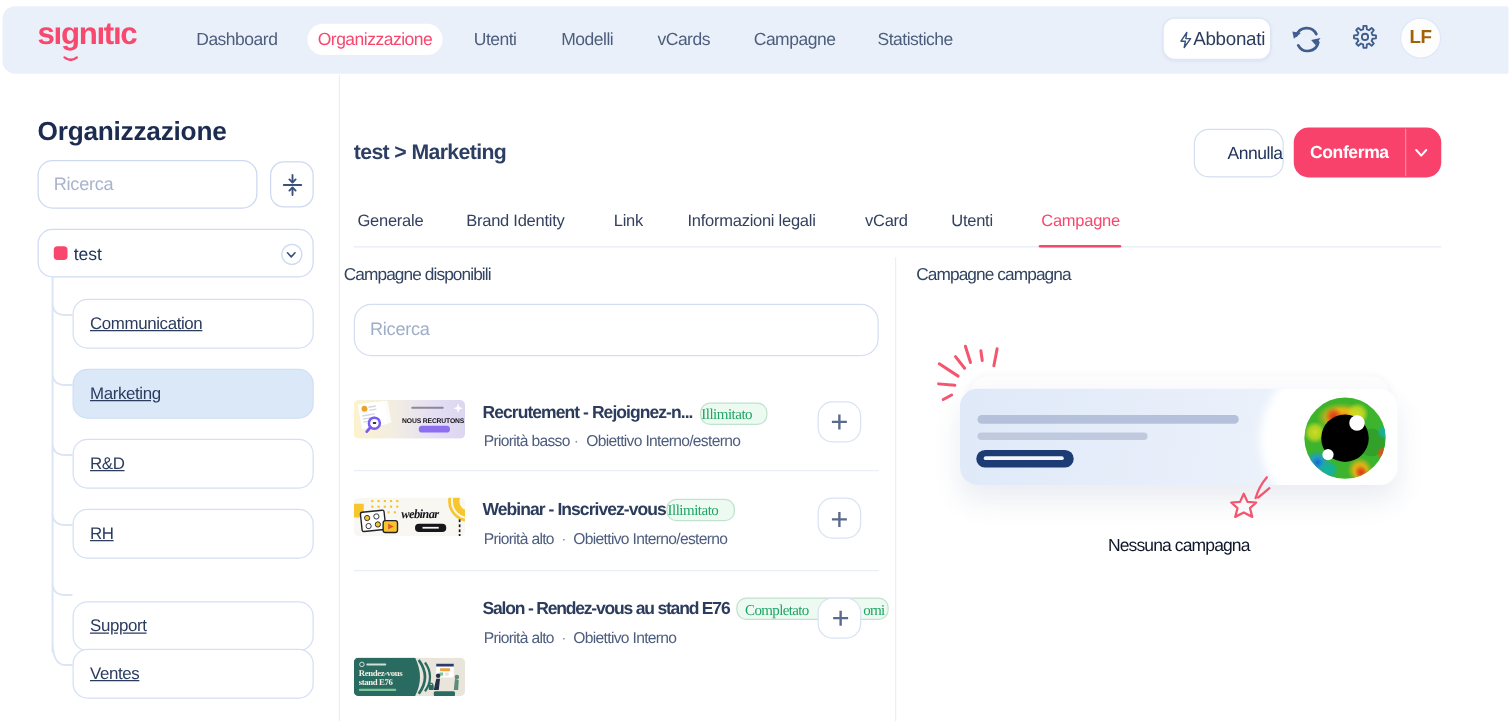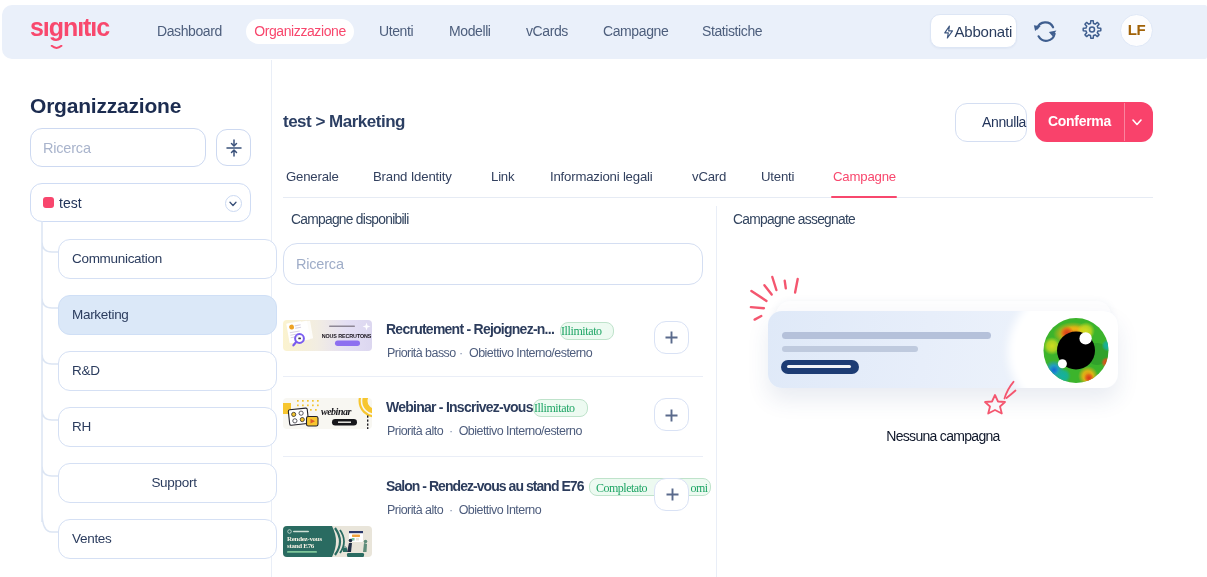--- a/index.html
+++ b/index.html
@@ -36,24 +36,24 @@
 #side-search span { position:absolute; left:12px; top:10.5px; font-size:14.5px; color:#a9b4cc; letter-spacing:-0.2px; }
 #side-btn { position:absolute; left:216px; top:129px; width:35px; height:37px;
   border:1px solid #cdd9f1; border-radius:11px; background:#fff; }
 #side-dd { position:absolute; left:30px; top:183px; width:221px; height:39px;
   border:1px solid #cfdcf4; border-radius:12px; background:#fff; }
 #side-dd .sq { position:absolute; left:12px; top:13px; width:11px; height:11px;
   border-radius:3px; background:#f8466d; }
 #side-dd .lbl { position:absolute; left:28px; top:11px; font-size:14px; color:#22345a; }
 #side-dd .circ { position:absolute; left:193.5px; top:10.5px; width:17px; height:17px;
   border:1px solid #cbd9f2; border-radius:50%; }
-.tree-item { position:absolute; left:58px; width:219px; height:40px;
+.tree-item { position:absolute; left:58px; width:193px; height:40px;
   border:1px solid #d5e0f4; border-radius:12px; background:#fff;
   font-size:13.5px; color:#2b3c5e; line-height:38px; padding-left:13px;
-  letter-spacing:-0.3px; }
+  letter-spacing:-0.3px;text-decoration:underline; }
 .tree-item.sel { background:#dbe8f8; border-color:#cfdff6; }
 
 
 #main-h { position:absolute; left:283px; top:112px; font-size:17px; font-weight:700;
   color:#2c3f63; letter-spacing:-0.5px; }
 #btn-annulla { position:absolute; left:955px; top:103px; width:72px; height:39px;
   background:#fff; border:1px solid #d4def2; border-radius:12px; text-align:right;
   line-height:37px; font-size:14px; color:#23355b; letter-spacing:-0.4px; }
 #btn-conferma { position:absolute; left:1035px; top:102px; width:118px; height:40px;
   background:#f9426b; border-radius:12px; color:#fff; }
@@ -166,21 +166,21 @@
       </svg>
   </div>
 </div>
 <svg class="abs" style="left:36px;top:221px;" width="26" height="320" viewBox="0 0 26 320" fill="none" stroke="#dce5f3" stroke-width="1.5">
   <path d="M6 0 V 301 M6 21 Q6 31 16 31 H22 M6 77 Q6 87 16 87 H22 M6 133 Q6 143 16 143 H22 M6 189 Q6 199 16 199 H22 M6 245 Q6 255 16 255 H22 M6 291 Q6 311 16 311 H22"></path>
 </svg>
 <div class="tree-item" style="top:239px;">Communication</div>
 <div class="tree-item sel" style="top:295px;">Marketing</div>
 <div class="tree-item" style="top:351px;">R&amp;D</div>
 <div class="tree-item" style="top:407px;">RH</div>
-<div class="tree-item" style="top:463px;text-align:center;">Support</div>
+<div class="tree-item" style="top:481px;">Support</div>
 <div class="tree-item" style="top:519px;">Ventes</div>
 
 <div id="main-h">test &gt; Marketing</div>
 <div id="btn-annulla">Annulla</div>
 <div id="btn-conferma">
   <span class="t">Conferma</span>
   <span class="dv"></span>
   <svg class="abs" style="left:97px;top:17px;" width="10" height="7" viewBox="0 0 10 7" fill="none" stroke="#fff" stroke-width="1.6" stroke-linecap="round" stroke-linejoin="round">
       <path d="M1 1 L5 5.5 L9 1"></path>
     </svg>
@@ -190,22 +190,22 @@
 <span class="tab" style="left:373px;">Brand Identity</span>
 <span class="tab" style="left:491px;">Link</span>
 <span class="tab" style="left:550px;">Informazioni legali</span>
 <span class="tab" style="left:692px;">vCard</span>
 <span class="tab" style="left:761px;">Utenti</span>
 <span class="tab" style="left:833px;color:#f8476d;">Campagne</span>
 <div id="tabline"></div>
 <div id="tab-active-line"></div>
 
 <div id="sep-col"></div>
-<div class="colh" style="left:291px;text-align:center;">Campagne disponibili</div>
-<div class="colh" style="left:733px;">Campagne assegnate</div>
+<div class="colh" style="left:275px;text-align:center;">Campagne disponibili</div>
+<div class="colh" style="left:733px;">Campagne campagna</div>
 <div id="list-search">
     <span>Ricerca</span>
   </div>
 
 <div class="thumb" style="top:320px;" id="th1">
 <svg width="89" height="31" viewBox="0 0 89 31">
   <rect width="89" height="31" fill="url(#t1bg)"></rect>
   <defs>
     <linearGradient id="t1bg" x1="0" y1="0.5" x2="1" y2="0.5">
       <stop offset="0" stop-color="#fbf3cf"></stop>

